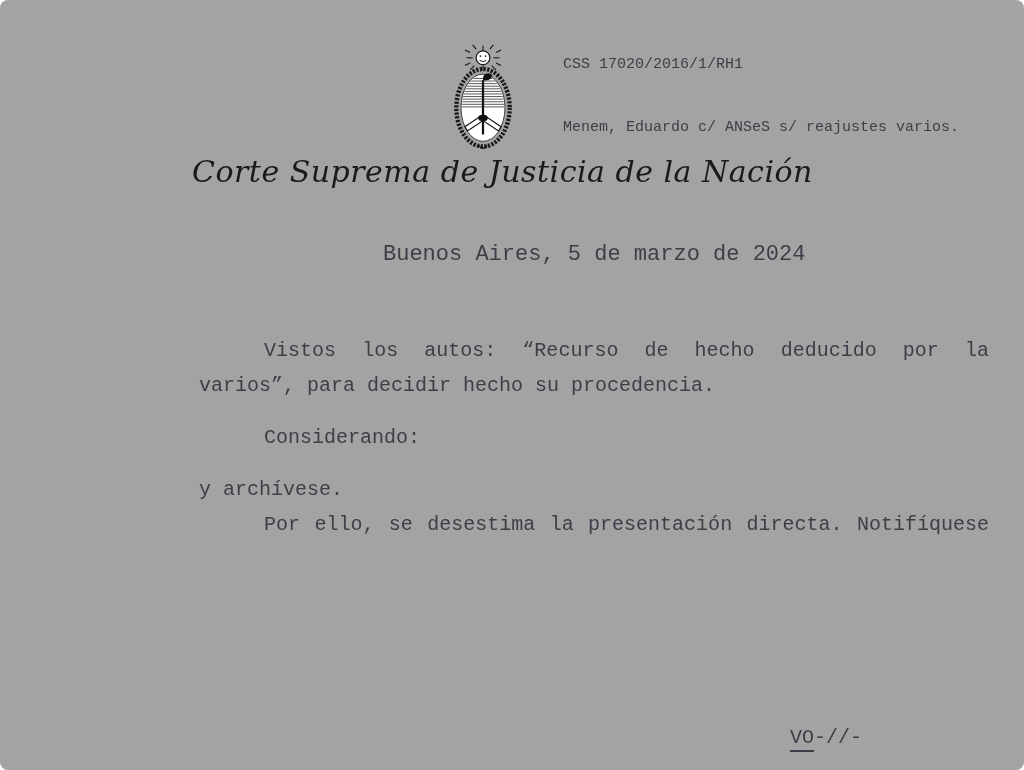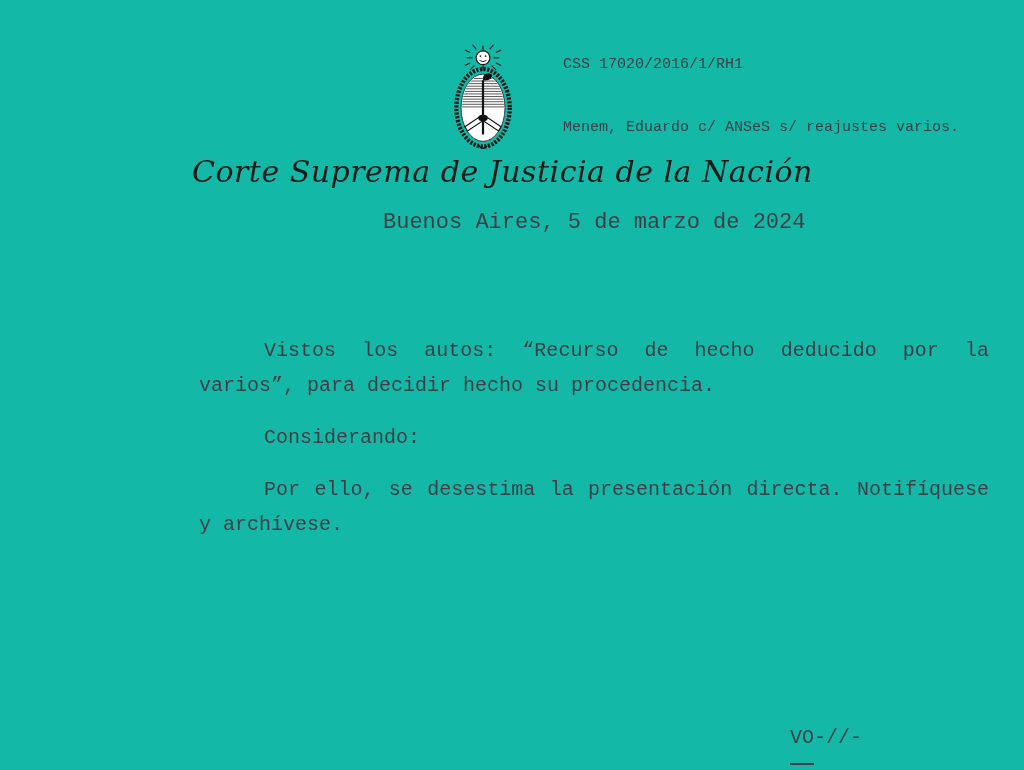--- a/index.html
+++ b/index.html
@@ -4,21 +4,21 @@
 <style>
   html, body { margin: 0; padding: 0; }
   body {
     width: 1024px; height: 770px;
     background: #ffffff;
     overflow: hidden;
     position: relative;
     font-family: "Liberation Mono", "DejaVu Sans Mono", monospace;
     color: #3e3e48;
   }
-  .page { position: absolute; inset: 0; background: #14b8a6; }
+  .page { position: absolute; inset: 0; background: #a3a3a3; border-radius: 8px; }
 
   
   .case-header {
     position: absolute;
     left: 563px; top: 12px;
     font-size: 15px;
     line-height: 21px;
     white-space: pre;
     color: #3e3e48;
   }
@@ -40,21 +40,21 @@
     font-style: italic;
     font-size: 30px;
     letter-spacing: 0.5px;
     color: #1a1a1a;
     white-space: nowrap;
   }
 
   
   .dateline {
     position: absolute;
-    left: 383px; top: 210px;
+    left: 383px; top: 242px;
     font-size: 22px;
     white-space: pre;
     color: #3e3e48;
   }
 
   
   .doc-body {
     position: absolute;
     left: 199px; top: 333px;
     width: 790px;
@@ -69,21 +69,21 @@
   .indent-deep { padding-left: 130px; }
 
   
   .closing {
     position: absolute;
     left: 790px; top: 726px;
     font-size: 20px;
     color: #3e3e48;
     white-space: pre;
   }
-  .closing .u { border-bottom: 2px solid #3e3e48; padding-bottom: 14px; }
+  .closing .u { border-bottom: 2px solid #3e3e48; padding-bottom: 1px; }
 
   svg .ink { stroke: #1a1a1a; }
 </style>
 </head>
 <body>
 
 <div class="page">
 
   <div class="case-header">
     <div>CSS 17020/2016/1/RH1</div>
@@ -153,20 +153,20 @@
 
   <div class="doc-body">
       <div class="paragraph">
         <div class="line justify indent-normal">Vistos los autos: “Recurso de hecho deducido por la</div>
         <div class="line">varios”, para decidir hecho su procedencia.</div>
       </div>
       <div class="paragraph">
         <div class="line indent-normal">Considerando:</div>
       </div>
       <div class="paragraph">
+        <div class="line">y archívese.</div>
         <div class="line justify indent-normal">Por ello, se desestima la presentación directa. Notifíquese</div>
-        <div class="line">y archívese.</div>
       </div>
     </div>
 
   <div class="closing"><span class="u">VO</span><span>-//-</span></div>
 
 </div>
 
 </body></html>

